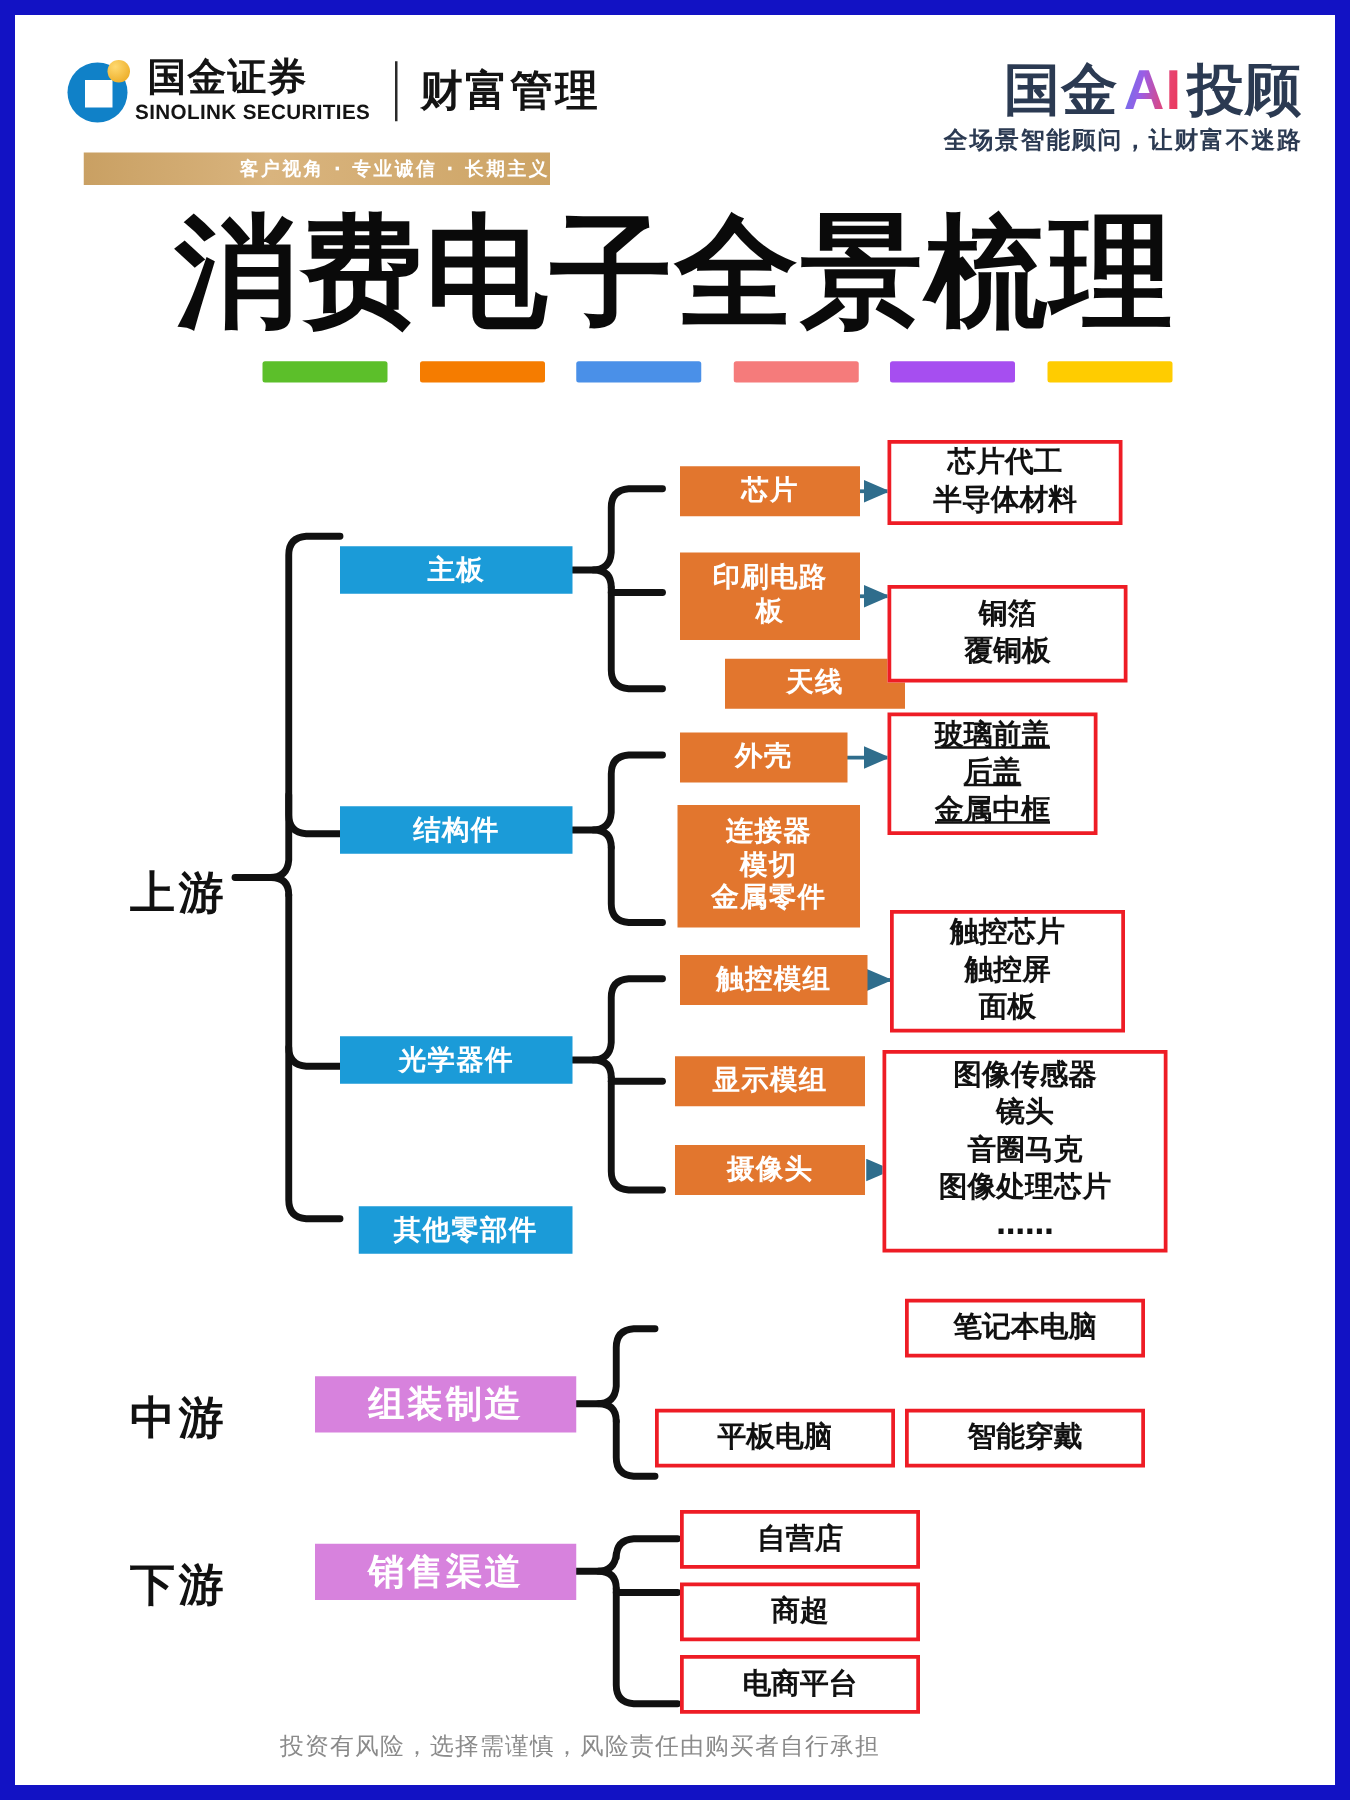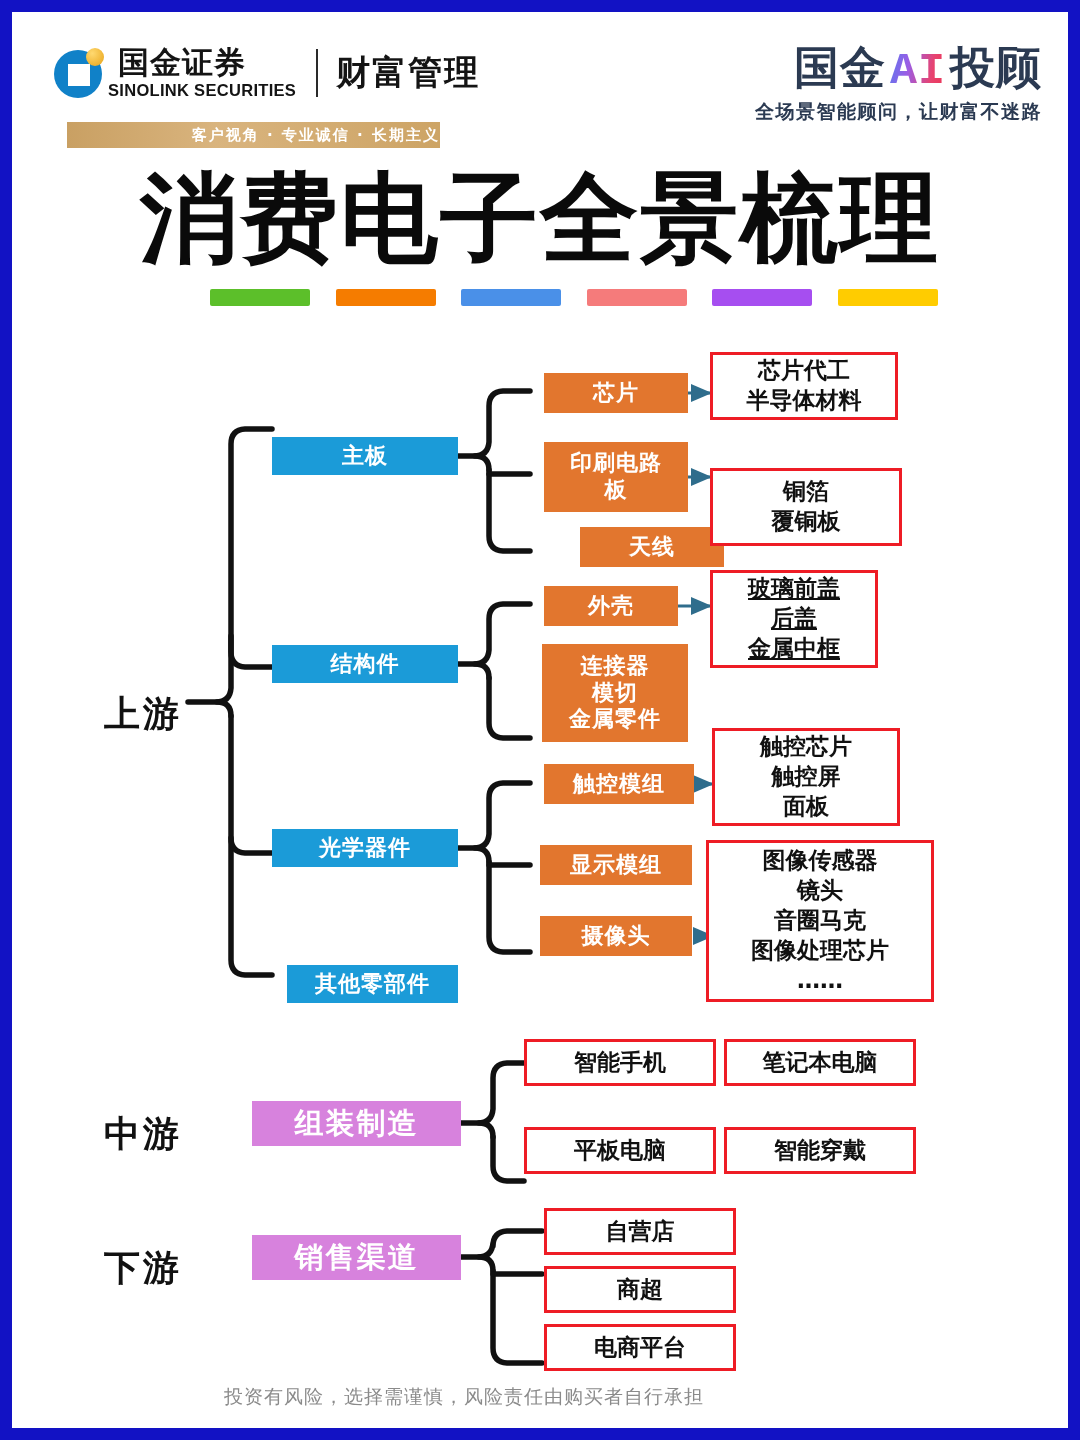--- a/index.html
+++ b/index.html
@@ -54,21 +54,21 @@
     background: linear-gradient(90deg,#c9a063,#d9b47e 40%,#cda465);
     display:flex; align-items:center; justify-content:flex-end;
   }
   .tagline-bar span {
     font-family:"DejaVu Sans","Liberation Sans",sans-serif;
     font-size:15px; font-weight:bold; color:#ffffff; letter-spacing:2px;
   }
 
   .ai-block { position:absolute; right:26px; top:36px; text-align:right; }
   .ai-title {
-    font-family:Liberation Mono, monospace;
+    font-family:Liberation Sans, sans-serif;
     font-size:45px; font-weight:bold; color:#2b3a52; letter-spacing:1px;
     line-height:1.05; white-space:nowrap;
   }
   .ai-title .ai-letters {
     background: linear-gradient(100deg,#4f7df0,#9b5de5 35%,#e8436f 70%,#ec2f4b);
     -webkit-background-clip: text; background-clip: text; color: transparent;
     font-style: normal; padding: 0 4px;
   }
   .ai-sub {
     font-family:"DejaVu Sans","Liberation Sans",sans-serif;
@@ -251,21 +251,20 @@
       </div>
     <div class="node n-red" style="left:694px; top:828px; width:228px; height:162px;">
         <span style="white-space:pre-line;">图像传感器
 镜头
 音圈马克
 图像处理芯片
 ……</span>
       </div>
 
     <div class="node n-violet" style="left:240px; top:1089px; width:209px; height:45px;">组装制造</div>
-    <div class="node n-red" style="left:512px; top:1027px; width:192px; height:47px;">智能手机</div>
     <div class="node n-red" style="left:712px; top:1027px; width:192px; height:47px;">笔记本电脑</div>
     <div class="node n-red" style="left:512px; top:1115px; width:192px; height:47px;">平板电脑</div>
     <div class="node n-red" style="left:712px; top:1115px; width:192px; height:47px;">智能穿戴</div>
 
     <div class="node n-violet" style="left:240px; top:1223px; width:209px; height:45px;">销售渠道</div>
     <div class="node n-red" style="left:532px; top:1196px; width:192px; height:47px;">自营店</div>
     <div class="node n-red" style="left:532px; top:1254px; width:192px; height:47px;">商超</div>
     <div class="node n-red" style="left:532px; top:1312px; width:192px; height:47px;">电商平台</div>
   </div>
 

